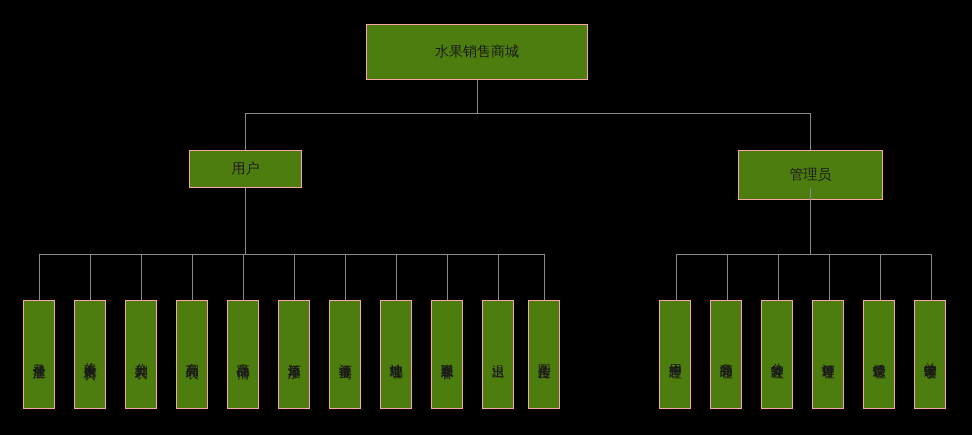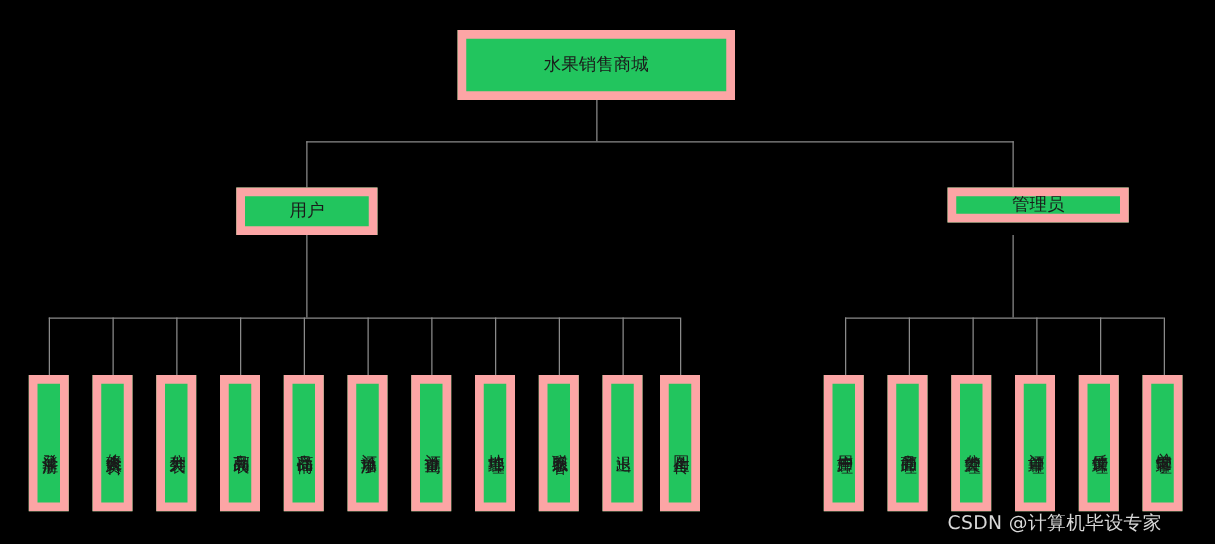--- a/index.html
+++ b/index.html
@@ -12,29 +12,30 @@
   }
   #canvas {
     position: relative;
     width: 972px;
     height: 435px;
     background: #000000;
     overflow: hidden;
   }
   .node {
     position: absolute;
-    background: #22c55e;
-    border: 7px solid #fca5a5;
+    background: #4d7c0f;
+    border: 1px solid #fca5a5;
     box-sizing: border-box;
     color: #1a1a1a;
     display: flex;
     align-items: center;
     justify-content: center;
     text-align: center;
     line-height: 1.18;
+    font-family: Liberation Serif, serif;
   }
   .node-root {
     font-size: 14px;
   }
   .node-branch {
     font-size: 14px;
     text-align: right;
   }
   .node-leaf {
     font-size: 13px;
@@ -73,21 +74,21 @@
 
   <div class="conn conn-h" style="left:245px; top:113px; width:566px; height:1px;"></div>
 
   <div class="conn conn-v" style="left:245px; top:113px; width:1px; height:37px;"></div>
   <div class="conn conn-v" style="left:810px; top:113px; width:1px; height:37px;"></div>
 
   <div class="node node-branch" style="left:189px; top:150px; width:113px; height:38px;">
     <span>用户</span>
   </div>
 
-  <div class="node node-branch" style="left:738px; top:150px; width:145px; height:28px;margin-left:20px;">
+  <div class="node node-branch" style="left:738px; top:150px; width:145px; height:50px;">
     <span>管理员</span>
   </div>
 
   <div class="conn conn-v" style="left:245px; top:188px; width:1px; height:66px;"></div>
   <div class="conn conn-h" style="left:39px; top:254px; width:505px; height:1px;"></div>
 
   <div class="conn conn-v" style="left:810px; top:188px; width:1px; height:66px;"></div>
   <div class="conn conn-h" style="left:676px; top:254px; width:255px; height:1px;"></div>
 
   <div class="conn conn-v" style="left:39px;  top:254px; width:1px; height:46px;"></div>
@@ -155,15 +156,14 @@
   <div class="node node-leaf" style="left:812px; top:300px; width:32px; height:109px;">
       <span class="leaf-text">订单管理</span>
     </div>
   <div class="node node-leaf" style="left:863px; top:300px; width:32px; height:109px;">
       <span class="leaf-text">反馈管理</span>
     </div>
   <div class="node node-leaf" style="left:914px; top:300px; width:32px; height:109px;">
       <span class="leaf-text">关键字管理</span>
     </div>
 
-  <div class="watermark" style="left:758px; top:409px;">CSDN @计算机毕设专家</div>
 
 </div>
 
 </body></html>

